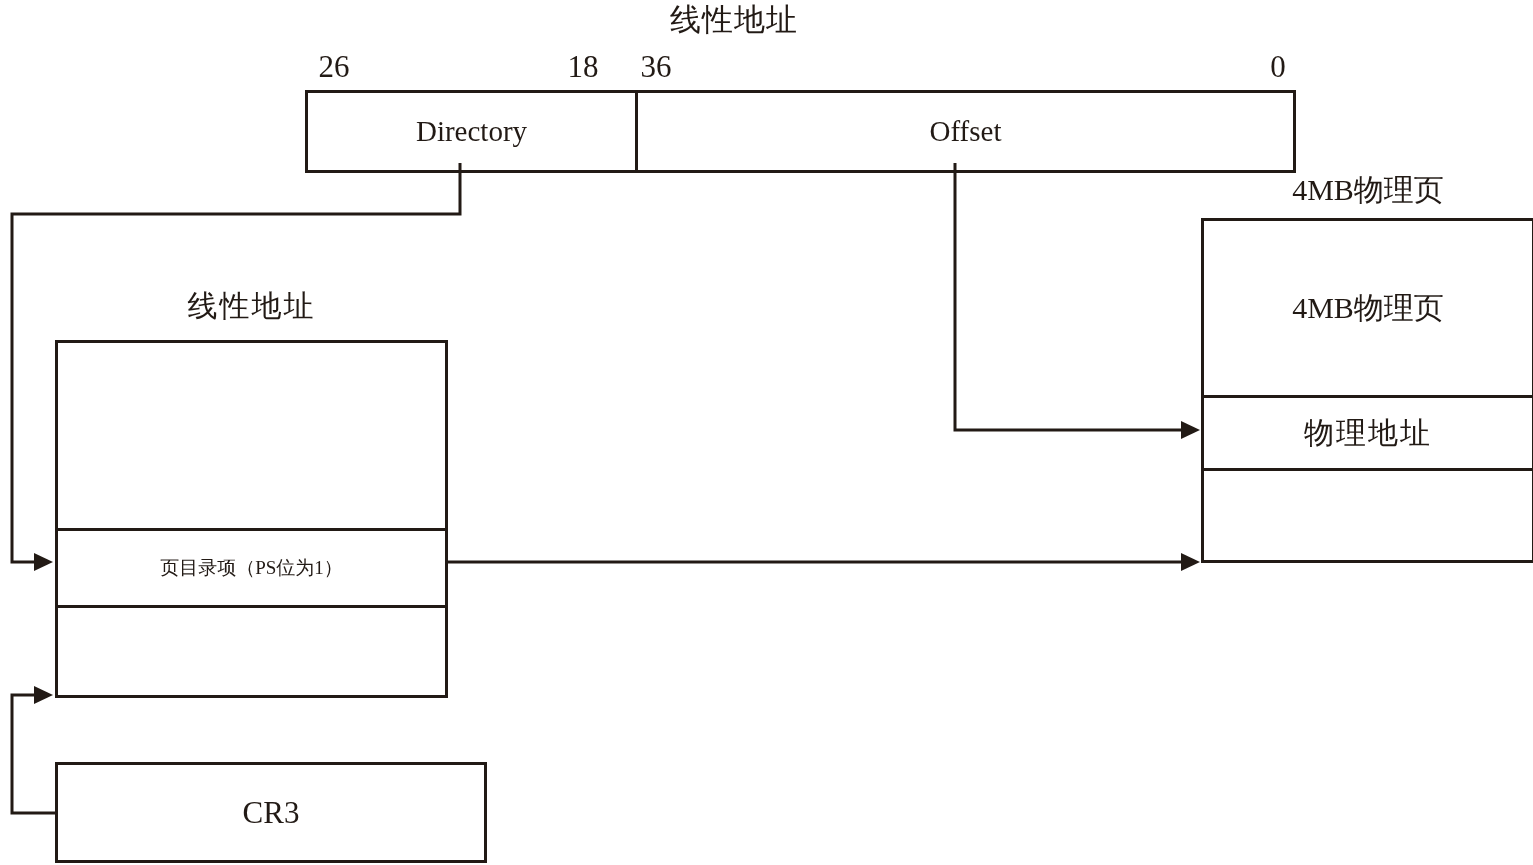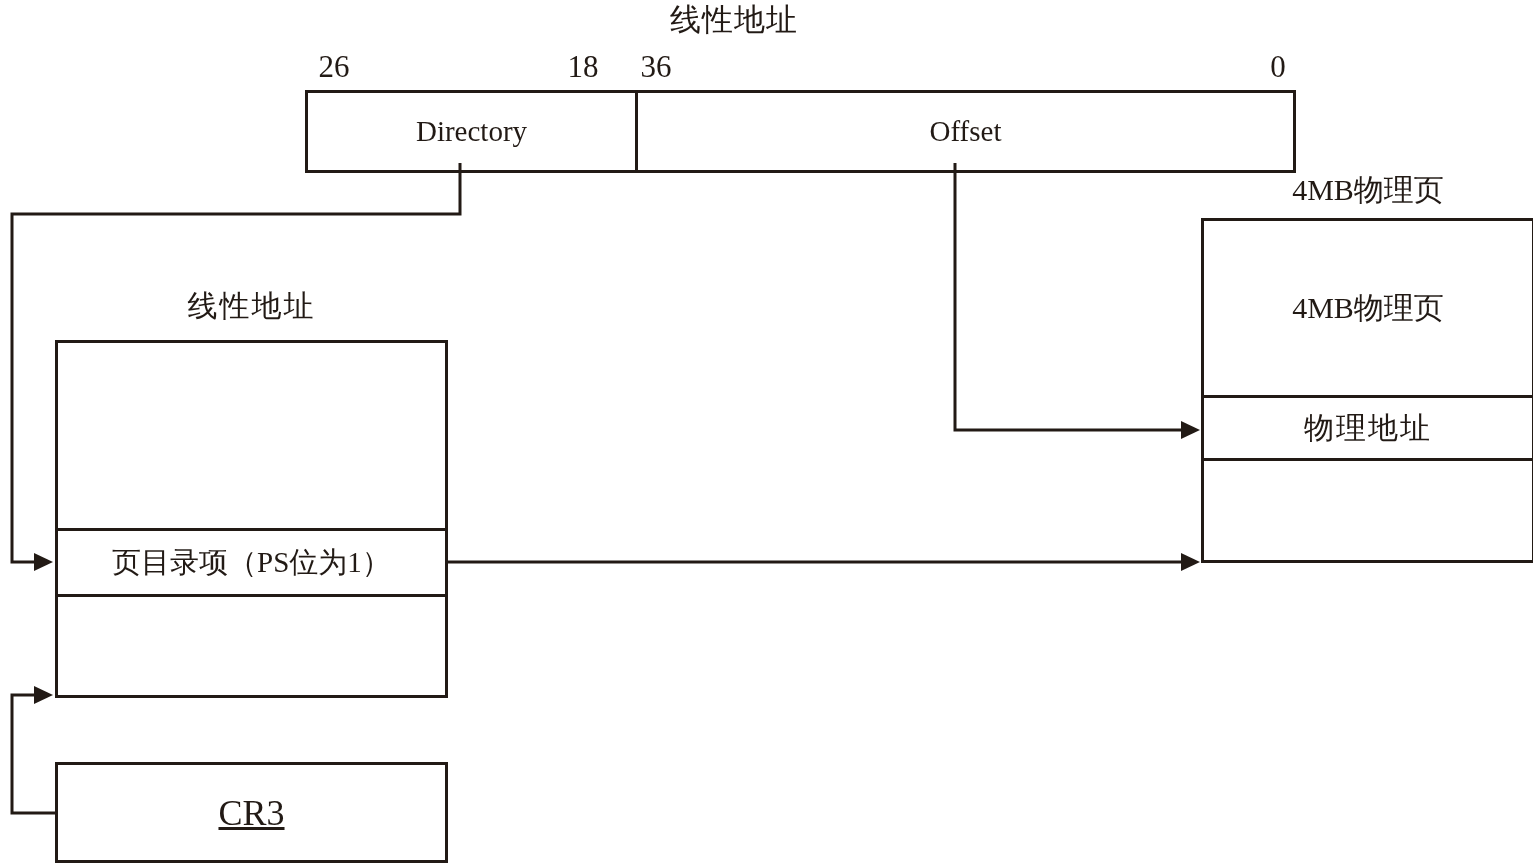--- a/index.html
+++ b/index.html
@@ -46,46 +46,45 @@
     left:47px;top:288px;width:393px;height:36px;
     font-size:30px;letter-spacing:2px;
   }
   .pd-table{
     left:47px;top:340px;width:393px;height:358px;
     border:3px solid var(--stroke);
     display:flex;flex-direction:column;
   }
   .pd-empty-top{height:185px;}
   .pd-entry{
-    height:69px;
+    height:80px;
     border-top:3px solid var(--stroke);
     border-bottom:3px solid var(--stroke);
-    font-size:29px;
+    font-size:19px;
   }
   .pd-empty-bottom{flex:1;}
 
   .cr3-box{
-    left:47px;top:762px;width:393px;height:101px;
+    left:47px;top:762px;width:432px;height:101px;
     border:3px solid var(--stroke);
-    font-size:36px;
-    text-decoration:underline;
+    font-size:31px;
   }
 
   .pp-title{
     left:1193px;top:172px;width:334px;height:36px;
     font-size:30px;
   }
   .pp-box{
     left:1193px;top:218px;width:334px;height:345px;
     border:3px solid var(--stroke);
     display:flex;flex-direction:column;
   }
   .pp-page{height:174px;font-size:30px;}
   .pp-phys-addr{
-    height:66px;
+    height:76px;
     border-top:3px solid var(--stroke);
     border-bottom:3px solid var(--stroke);
     font-size:30px;letter-spacing:2px;
   }
   .pp-empty{flex:1;}
 
   svg.connectors{
     position:absolute;left:0;top:0;width:1533px;height:865px;
     color:var(--stroke);
     pointer-events:none;

